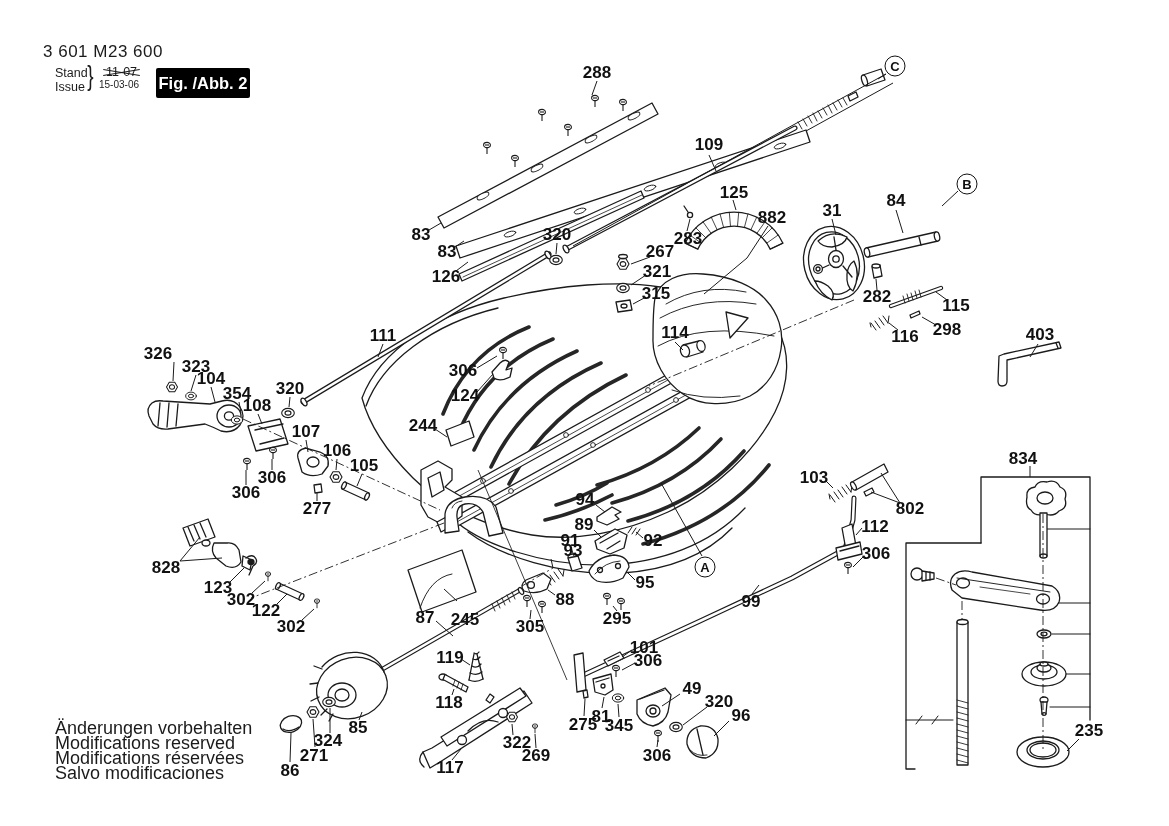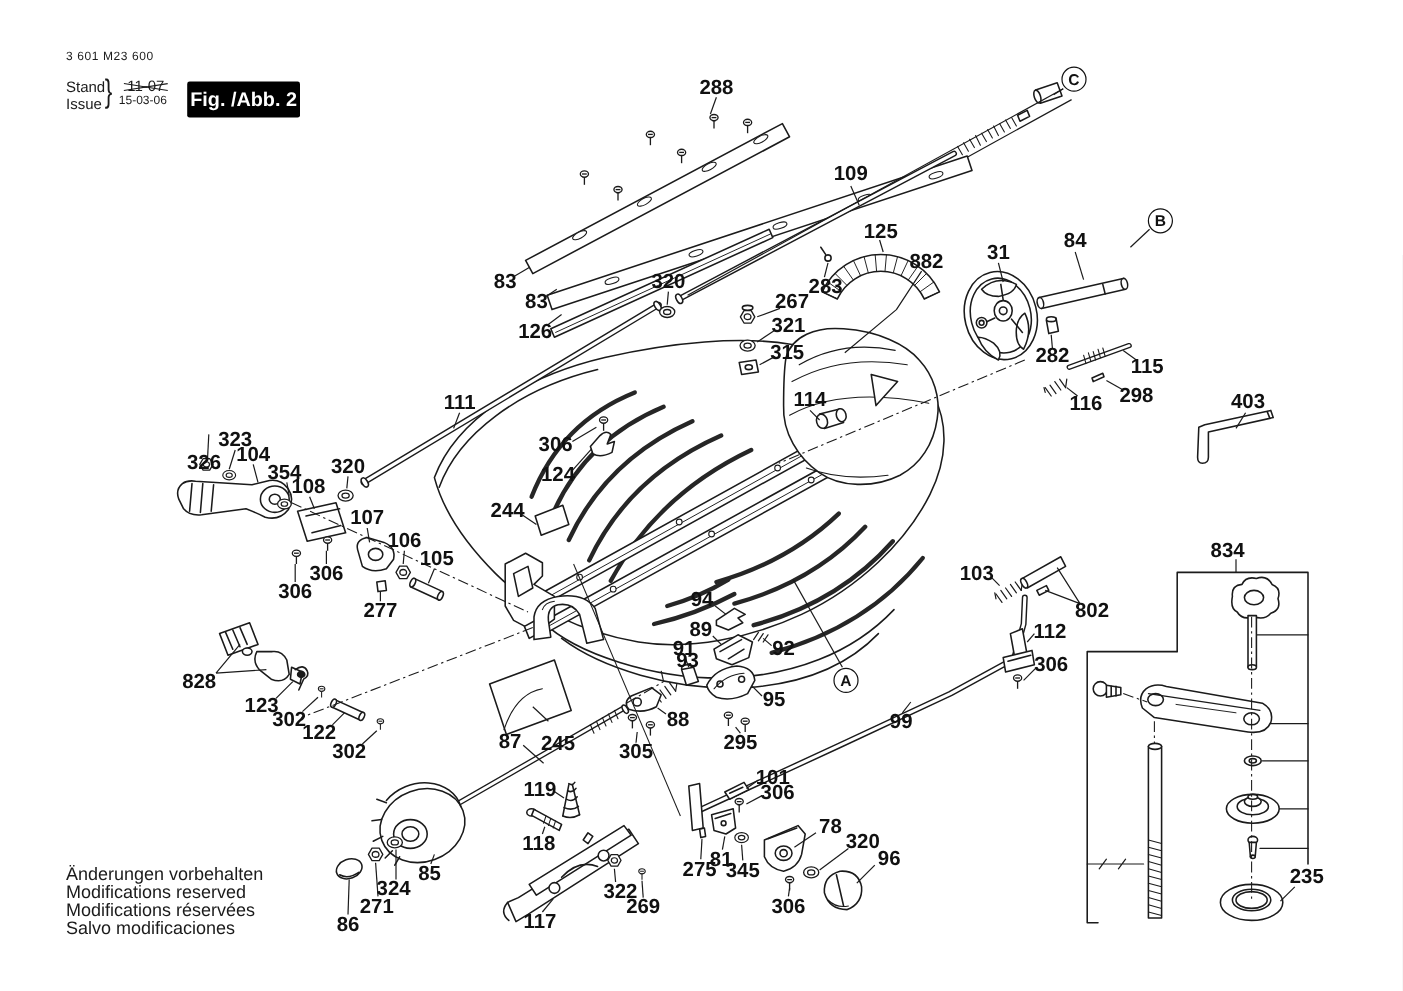--- a/index.html
+++ b/index.html
@@ -1,34 +1,34 @@
 <!DOCTYPE html>
 <html style="--ink: #1b1b1b; --paper: #ffffff; --badge-bg: #000000; --badge-text: #ffffff;"><head>
 <meta charset="utf-8">
 <style>
   :root{ --ink:#1b1b1b; --paper:#ffffff; --badge-bg:#000000; --badge-text:#ffffff; }
   html,body{margin:0;padding:0;background:#e8e8e8;}
   .page{position:relative;width:1169px;height:826px;background:var(--paper);
         font-family:"Liberation Sans","DejaVu Sans",sans-serif;overflow:hidden;}
   .art{position:absolute;left:0;top:0;}
   
-  .hdr-partnum{position:absolute;left:55px;top:42px;font-size:10px;color:var(--ink);letter-spacing:.5px;}
+  .hdr-partnum{position:absolute;left:43px;top:42px;font-size:17px;color:var(--ink);letter-spacing:.5px;}
   .hdr-stand{position:absolute;left:55px;top:66px;font-size:12.5px;color:var(--ink);}
   .hdr-issue{position:absolute;left:55px;top:80px;font-size:12.5px;color:var(--ink);}
   .hdr-brace{position:absolute;left:86px;top:61px;font-size:27px;color:var(--ink);transform:scaleX(.7);}
   .hdr-old{position:absolute;left:106px;top:65px;font-size:12.5px;color:var(--ink);}
   .hdr-old::before,.hdr-old::after{content:"";position:absolute;left:-3px;right:-3px;top:48%;height:1.4px;background:var(--ink);}
   .hdr-old::before{transform:rotate(9deg);}
   .hdr-old::after{transform:rotate(-9deg);}
   .hdr-date{position:absolute;left:99px;top:79px;font-size:10px;color:var(--ink);}
   .badge{position:absolute;left:156px;top:68px;width:94px;height:30px;background:var(--badge-bg);
          color:var(--badge-text);font-size:16.5px;font-weight:bold;display:flex;align-items:center;
          justify-content:center;border-radius:2px;}
   
-  .footer{position:absolute;left:55px;top:721px;font-size:15px;color:var(--ink);line-height:15px;}
+  .footer{position:absolute;left:55px;top:721px;font-size:18px;color:var(--ink);line-height:15px;}
   
   .part-label{position:absolute;transform:translate(-50%,-50%);font-size:17px;font-weight:bold;
               color:#111;white-space:nowrap;}
   .ref-circle{position:absolute;transform:translate(-50%,-50%);width:19px;height:19px;border:1.9px solid #111;
               border-radius:50%;background:#fff;display:flex;align-items:center;justify-content:center;
               font-size:13px;font-weight:bold;color:#111;}
 </style>
 </head>
 <body>
 
@@ -575,21 +575,21 @@
       <div class="part-label" style="left: 688px; top: 239px;">283</div>
       <div class="part-label" style="left: 657px; top: 272px;">321</div>
       <div class="part-label" style="left: 656px; top: 294px; text-align: right;">315</div>
       <div class="part-label" style="left: 877px; top: 297px;">282</div>
       <div class="part-label" style="left: 956px; top: 306px;">115</div>
       <div class="part-label" style="left: 905px; top: 337px;">116</div>
       <div class="part-label" style="left: 947px; top: 330px;">298</div>
       <div class="part-label" style="left: 1040px; top: 335px;">403</div>
       <div class="part-label" style="left: 383px; top: 336px;">111</div>
       <div class="part-label" style="left: 675px; top: 333px;">114</div>
-      <div class="part-label" style="left: 170px; top: 354px; margin-top: 32px;">326</div>
+      <div class="part-label" style="left: 158px; top: 354px;">326</div>
       <div class="part-label" style="left: 196px; top: 367px;">323</div>
       <div class="part-label" style="left: 211px; top: 379px;">104</div>
       <div class="part-label" style="left: 237px; top: 394px;">354</div>
       <div class="part-label" style="left: 257px; top: 406px;">108</div>
       <div class="part-label" style="left: 290px; top: 389px;">320</div>
       <div class="part-label" style="left: 463px; top: 371px;">306</div>
       <div class="part-label" style="left: 465px; top: 396px;">124</div>
       <div class="part-label" style="left: 423px; top: 426px;">244</div>
       <div class="part-label" style="left: 306px; top: 432px;">107</div>
       <div class="part-label" style="left: 337px; top: 451px;">106</div>
@@ -617,21 +617,21 @@
       <div class="part-label" style="left: 751px; top: 602px;">99</div>
       <div class="part-label" style="left: 465px; top: 608px; margin-top: 12px;">245</div>
       <div class="part-label" style="left: 425px; top: 618px;">87</div>
       <div class="part-label" style="left: 530px; top: 627px;">305</div>
       <div class="part-label" style="left: 617px; top: 619px;">295</div>
       <div class="part-label" style="left: 450px; top: 658px;">119</div>
       <div class="part-label" style="left: 644px; top: 648px;">101</div>
       <div class="part-label" style="left: 648px; top: 661px;">306</div>
       <div class="part-label" style="left: 449px; top: 703px;">118</div>
       <div class="part-label" style="left: 358px; top: 728px;">85</div>
-      <div class="part-label" style="left: 692px; top: 689px;">78</div>
+      <div class="part-label" style="left: 692px; top: 689px;">49</div>
       <div class="part-label" style="left: 719px; top: 702px;">320</div>
       <div class="part-label" style="left: 741px; top: 716px;">96</div>
       <div class="part-label" style="left: 328px; top: 741px;">324</div>
       <div class="part-label" style="left: 314px; top: 756px;">271</div>
       <div class="part-label" style="left: 290px; top: 771px;">86</div>
       <div class="part-label" style="left: 450px; top: 768px;">117</div>
       <div class="part-label" style="left: 517px; top: 743px;">322</div>
       <div class="part-label" style="left: 536px; top: 756px;">269</div>
       <div class="part-label" style="left: 583px; top: 725px;">275</div>
       <div class="part-label" style="left: 601px; top: 717px;">81</div>

